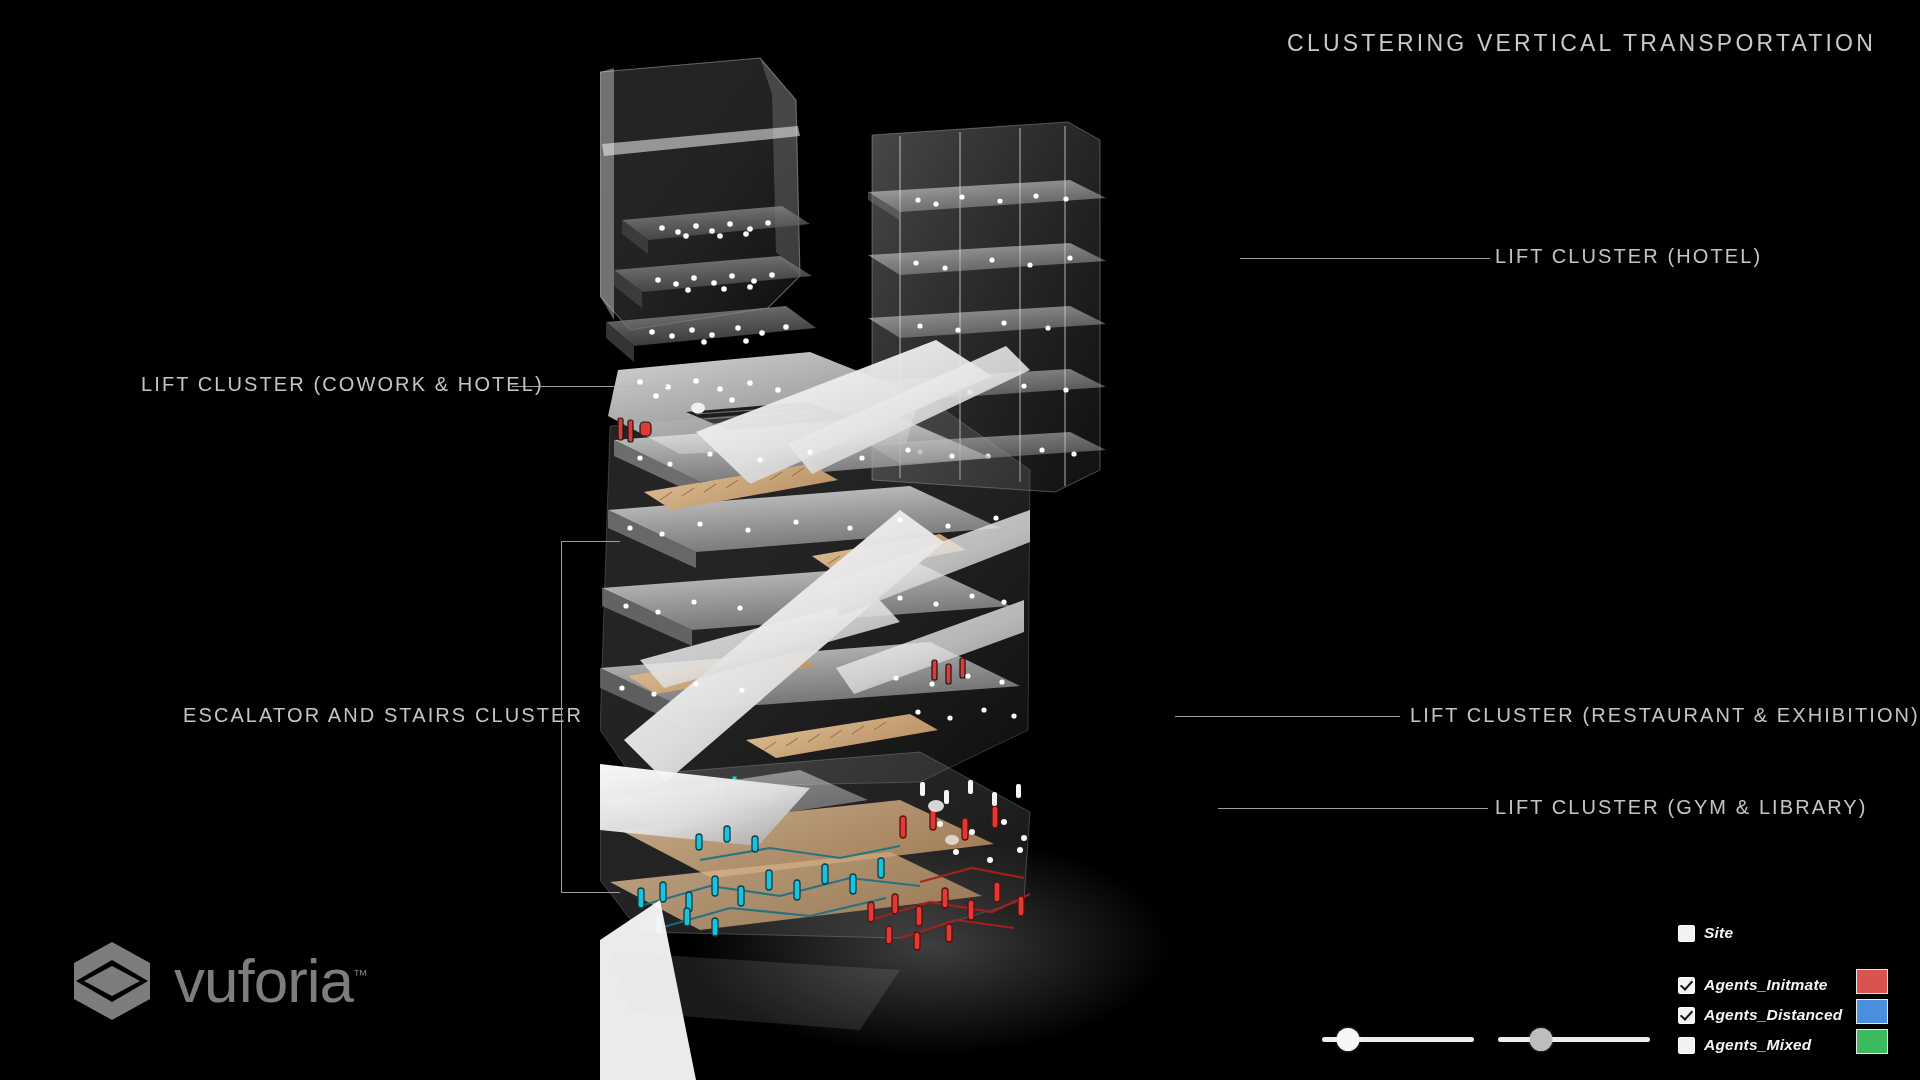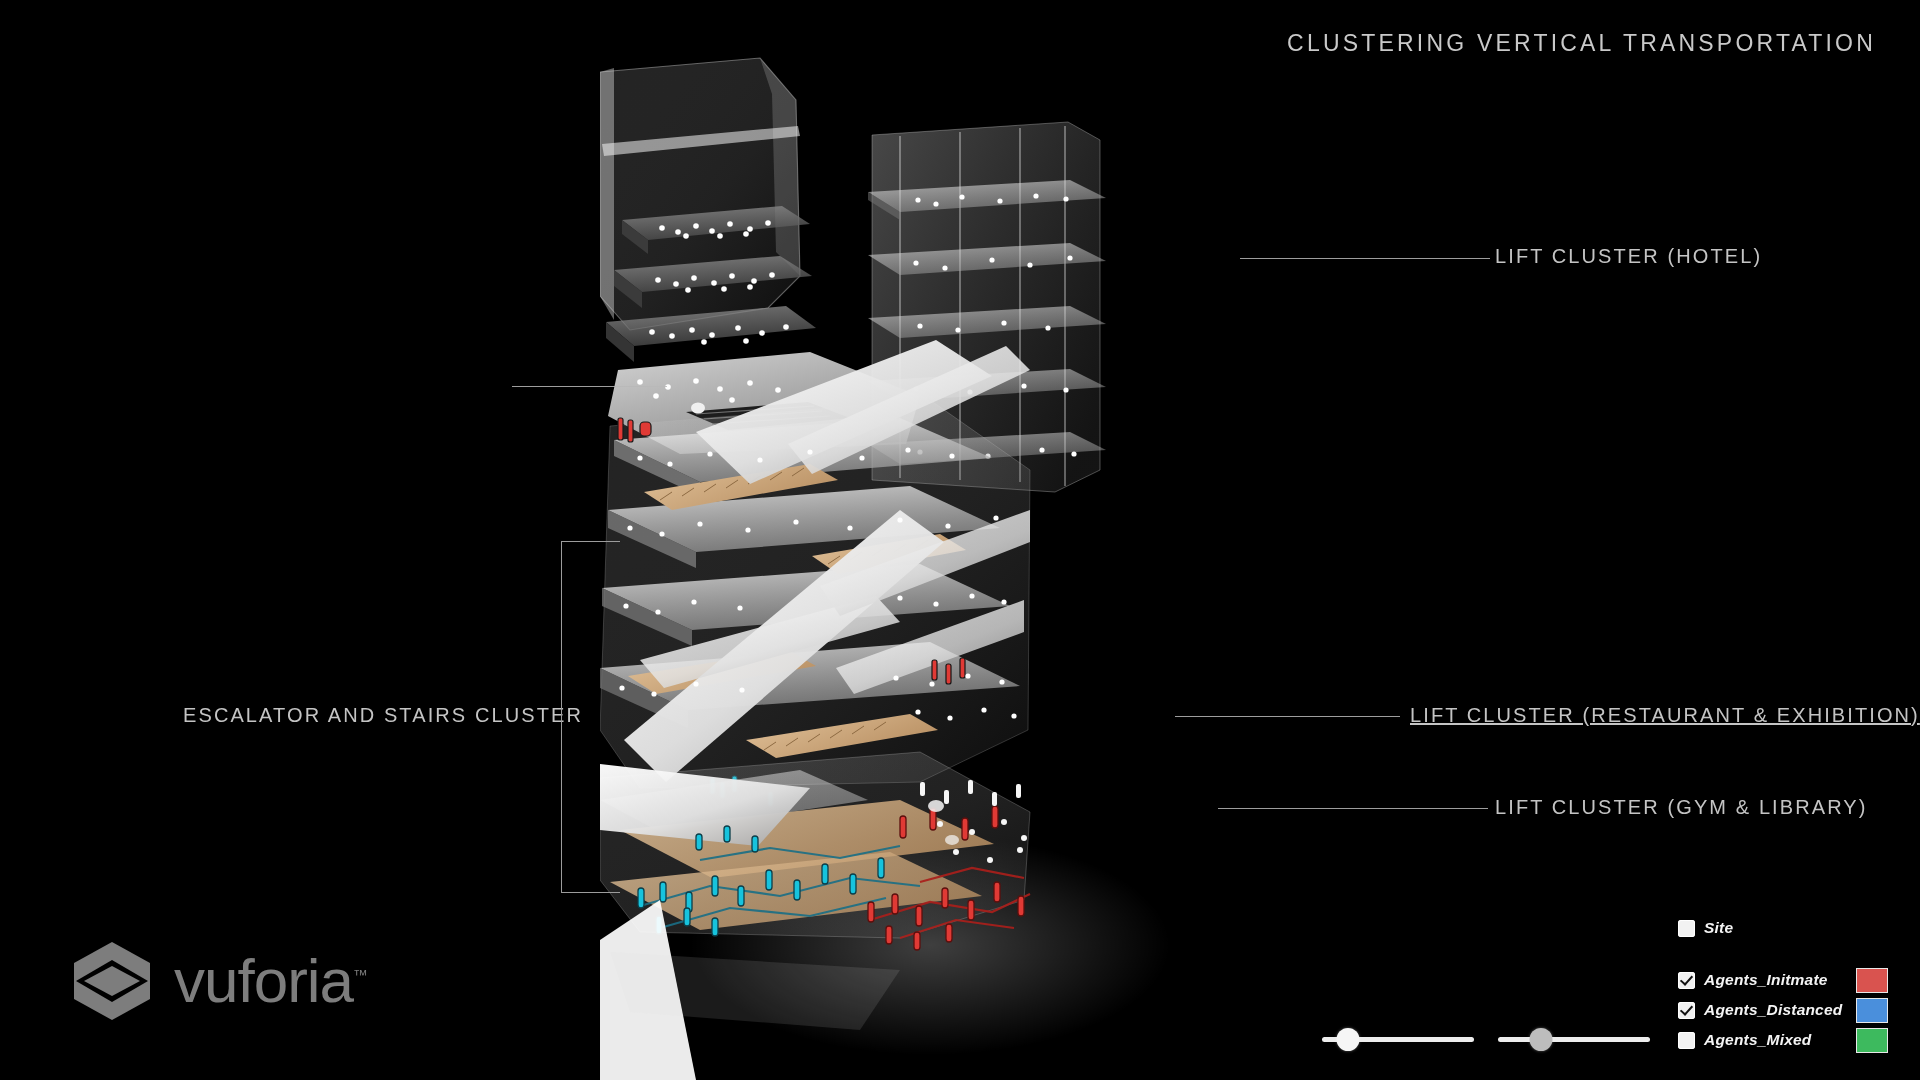--- a/index.html
+++ b/index.html
@@ -26,21 +26,21 @@
   .leader{position:absolute;height:1px;background:#b9b9b9;opacity:.85;}
   .bracket{position:absolute;border:1px solid #9c9c9c;border-right:none;
     background:transparent;}
 
   
   #model{position:absolute;left:600px;top:40px;width:720px;height:1040px;}
   #model svg{position:absolute;left:0;top:0;width:720px;height:1040px;}
 
   
   .legend{position:absolute;right:32px;bottom:24px;width:210px;}
-  .legend-row{display:flex;align-items:center;height:28px;margin-bottom:2px;position:relative;}
+  .legend-row{display:flex;align-items:flex-end;height:28px;margin-bottom:2px;position:relative;}
   .legend-row.spacer{margin-bottom:24px;}
   .cbx{
     width:17px;height:17px;border-radius:3px;background:#f2f2f2;
     flex:0 0 17px;position:relative;margin-right:9px;
     box-shadow:0 0 0 1px #ffffff inset;
   }
   .cbx.checked::after{
     content:"";position:absolute;left:4.5px;top:1px;width:5px;height:10px;
     border:solid #121212;border-width:0 2.2px 2.2px 0;transform:rotate(42deg);
   }
@@ -422,26 +422,27 @@
       <polygon points="0,900 60,860 96,1040 0,1040" fill="#ffffff" opacity=".92"></polygon>
       <polygon points="10,912 300,930 260,990 30,972" fill="#dadada" opacity=".12"></polygon>
     </svg>
   </div>
 
   <div class="title">CLUSTERING VERTICAL TRANSPORTATION</div>
 
   <div class="anno" style="left:1495px;top:245px;">LIFT CLUSTER (HOTEL)</div>
   <div class="leader" style="left:1240px;top:258px;width:250px;"></div>
 
+  <div class="anno" style="left:141px;top:373px;">LIFT CLUSTER (COWORK &amp; HOTEL)</div>
   <div class="leader" style="left:512px;top:386px;width:155px;"></div>
 
   <div class="anno" style="left:183px;top:704px;">ESCALATOR AND STAIRS CLUSTER</div>
   <div class="bracket" style="left:561px;top:541px;width:58px;height:350px;"></div>
 
-  <div class="anno" style="left:1410px;top:704px;text-decoration:underline;">LIFT CLUSTER (RESTAURANT &amp; EXHIBITION)</div>
+  <div class="anno" style="left:1410px;top:704px;">LIFT CLUSTER (RESTAURANT &amp; EXHIBITION)</div>
   <div class="leader" style="left:1175px;top:716px;width:225px;"></div>
 
   <div class="anno" style="left:1495px;top:796px;">LIFT CLUSTER (GYM &amp; LIBRARY)</div>
   <div class="leader" style="left:1218px;top:808px;width:270px;"></div>
 
   <div class="slider" id="slider-left" style="left:1322px;bottom:28px;width:152px;">
     <div class="track"></div>
     <div class="knob" style="left: 17%;"></div>
   </div>
   <div class="slider dim" id="slider-right" style="left:1498px;bottom:28px;width:152px;">

